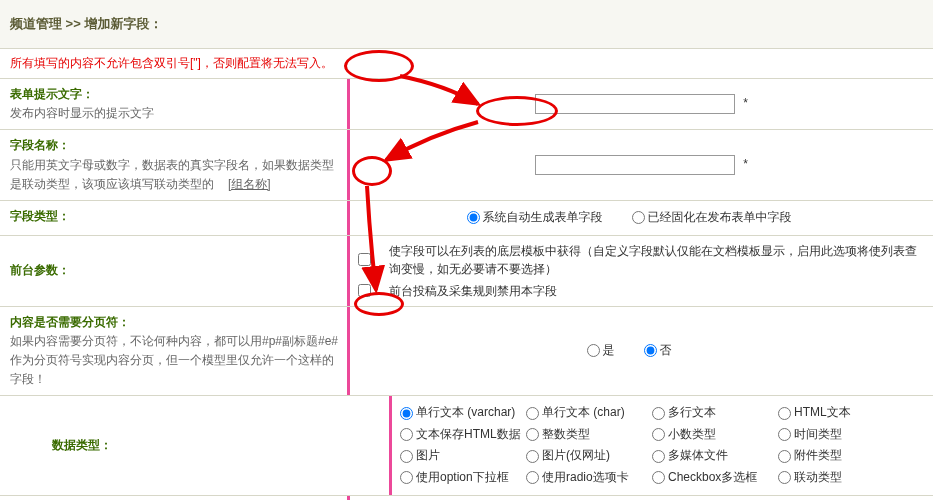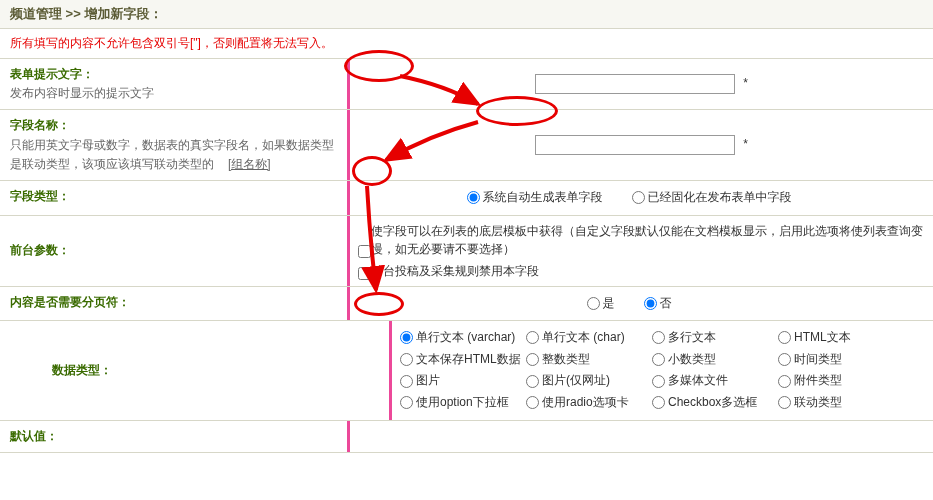--- a/index.html
+++ b/index.html
@@ -5,21 +5,21 @@
   * { box-sizing: border-box; margin: 0; padding: 0; }
   body {
     font-family: "Microsoft YaHei", SimSun, Arial, sans-serif;
     font-size: 12px;
     color: #333;
     background: #fff;
     width: 933px;
     position: relative;
   }
   .breadcrumb {
-    padding: 5px 10px;
+    padding: 15px 10px;
     background: #f7f7f2;
     border-bottom: 1px solid #d7d7c8;
     font-weight: bold;
     color: #5c5c36;
     font-size: 13px;
   }
   .warning {
     padding: 6px 10px;
     color: #e60000;
     border-bottom: 1px solid #d7d7c8;
@@ -59,21 +59,21 @@
     height: 20px;
     border: 1px solid #999;
     padding: 0 3px;
     font-size: 12px;
   }
   .txt-wide { width: 200px; }
   .radio-line label { margin-right: 25px; display: inline-flex; align-items: center; gap: 3px; }
   .radio-line.compact label { margin-right: 16px; }
   .cols5 { display: flex; flex-wrap: wrap; }
   .cols5 label { width: 110px; display: inline-flex; align-items: center; gap: 3px; white-space: nowrap; }
-  .cb-line label { display: inline-flex; align-items: flex-end; gap: 0; line-height: 1.5; }
+  .cb-line label { display: inline-flex; align-items: center; gap: 18px; line-height: 1.5; }
   .underline { text-decoration: underline; padding-left: 14px; }
   .annot { position: absolute; pointer-events: none; z-index: 50; }
   .ellipse { border: 3px solid #e60000; border-radius: 50%; }
   
   svg.arrows { position: absolute; top:0; left:0; width:933px; height:500px; pointer-events:none; z-index:49; }
 </style>
 </head>
 <body>
 
 <div class="breadcrumb">频道管理 &gt;&gt; 增加新字段：</div>
@@ -132,20 +132,21 @@
     <label>
         <input type="checkbox" style="">
         <span>前台投稿及采集规则禁用本字段</span>
       </label>
   </div>
 </div>
 
 <div class="row">
   <div class="label-col">
     <div class="title">内容是否需要分页符：</div>
+    <div class="desc">如果内容需要分页符，不论何种内容，都可以用#p#副标题#e#作为分页符号实现内容分页，但一个模型里仅允许一个这样的字段！</div>
   </div>
   <div class="input-col row-inline radio-line">
     <label>
         <input type="radio" name="pg" style="">
         <span>是</span>
       </label>
     <label>
         <input type="radio" name="pg" checked="" style="">
         <span>否</span>
       </label>

